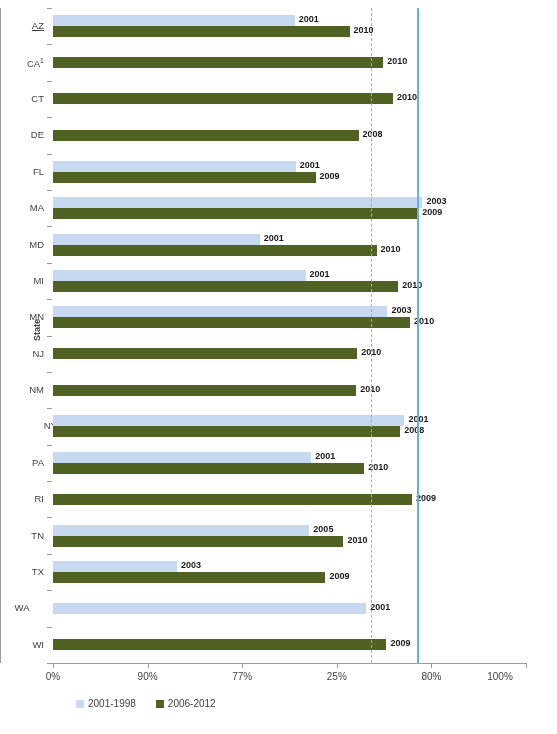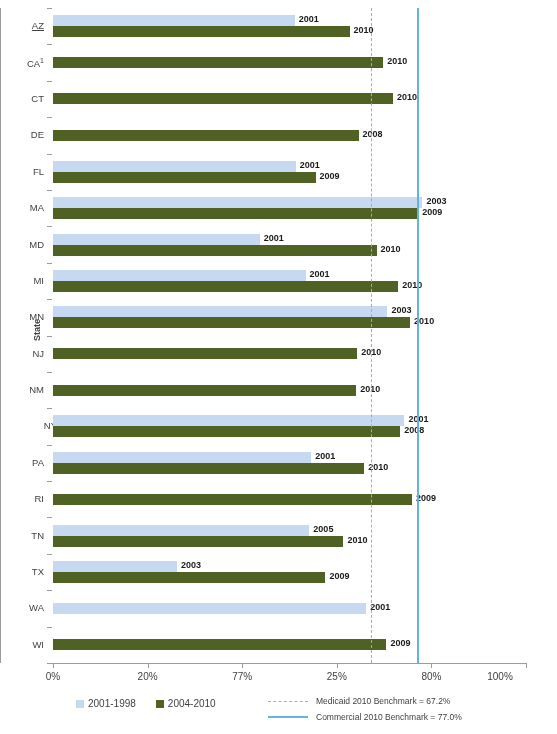--- a/index.html
+++ b/index.html
@@ -182,21 +182,21 @@
 
   <div class="y-axis-title">State</div>
 
   <div class="axis-line-left"></div>
   <div class="axis-line-bottom"></div>
 
   <div id="plot-layer">
       <div class="tick-x" style="left: 53px;"></div>
       <div class="xtick-label" style="left: 23px;">0%</div>
       <div class="tick-x" style="left: 147.6px;"></div>
-      <div class="xtick-label" style="left: 117.6px;">20%</div>
+      <div class="xtick-label" style="left: 117.6px;">90%</div>
       <div class="tick-x" style="left: 242.2px;"></div>
       <div class="xtick-label" style="left: 212.2px;">77%</div>
       <div class="tick-x" style="left: 336.8px;"></div>
       <div class="xtick-label" style="left: 306.8px;">25%</div>
       <div class="tick-x" style="left: 431.4px;"></div>
       <div class="xtick-label" style="left: 401.4px;">80%</div>
       <div class="tick-x" style="left: 526px;"></div>
       <div class="xtick-label" style="left: 470px;">100%</div>
       <div class="tick-y" style="top: 8px;"></div>
       <div class="cat-label" style="top: 20.1944px; text-decoration: underline;">AZ</div>
@@ -276,44 +276,36 @@
       <div class="bar-label" style="left: 313.366px; top: 523.639px;">2005</div>
       <div class="bar late" style="top: 535.639px; width: 290.422px;"></div>
       <div class="bar-label" style="left: 347.422px; top: 534.639px;">2010</div>
       <div class="tick-y" style="top: 553.833px;"></div>
       <div class="cat-label" style="top: 566.028px;">TX</div>
       <div class="bar early" style="top: 561.028px; width: 123.926px;"></div>
       <div class="bar-label" style="left: 180.926px; top: 560.028px;">2003</div>
       <div class="bar late" style="top: 572.028px; width: 272.448px;"></div>
       <div class="bar-label" style="left: 329.448px; top: 571.028px;">2009</div>
       <div class="tick-y" style="top: 590.222px;"></div>
-      <div class="cat-label" style="top: 602.417px;">WA</div>
+      <div class="cat-label" style="top: 602.417px; text-align: center;">WA</div>
       <div class="bar early" style="top: 602.917px; width: 313.126px;"></div>
       <div class="bar-label" style="left: 370.126px; top: 601.917px;">2001</div>
       <div class="tick-y" style="top: 626.611px;"></div>
       <div class="cat-label" style="top: 638.806px;">WI</div>
       <div class="bar late" style="top: 639.306px; width: 333.465px;"></div>
       <div class="bar-label" style="left: 390.465px; top: 638.306px;">2009</div>
       <div class="tick-y" style="top: 663px;"></div>
       <div class="benchmark-dashed" style="left: 370.856px;"></div>
       <div class="benchmark-solid" style="left: 417.21px;"></div>
     </div>
 
   <div id="legend">
     <div class="legend-series">
       <span class="legend-swatch" style="background:#c6d9f0"></span>
       <span>2001-1998</span>
       <span class="legend-gap"></span>
       <span class="legend-swatch" style="background:#4f6123"></span>
-      <span>2004-2010</span>
+      <span>2006-2012</span>
     </div>
 
-    <div class="legend-bench first">
-      <span class="bench-line-dashed"></span>
-      <span>Medicaid 2010 Benchmark = 67.2%</span>
-    </div>
-    <div class="legend-bench second">
-      <span class="bench-line-solid"></span>
-      <span>Commercial 2010 Benchmark = 77.0%</span>
-    </div>
   </div>
 
 </div>
 
 </body></html>

